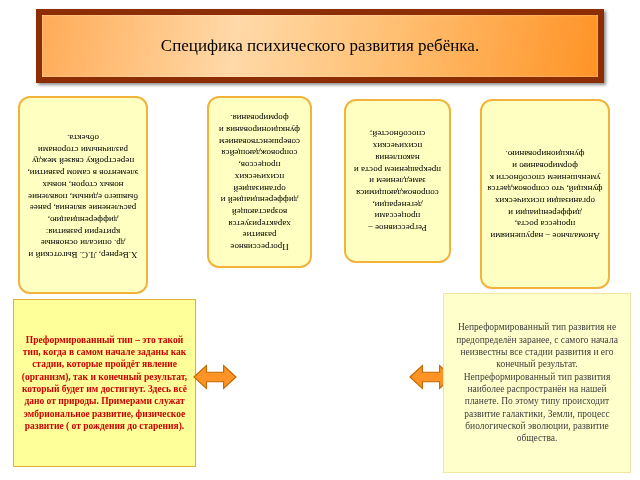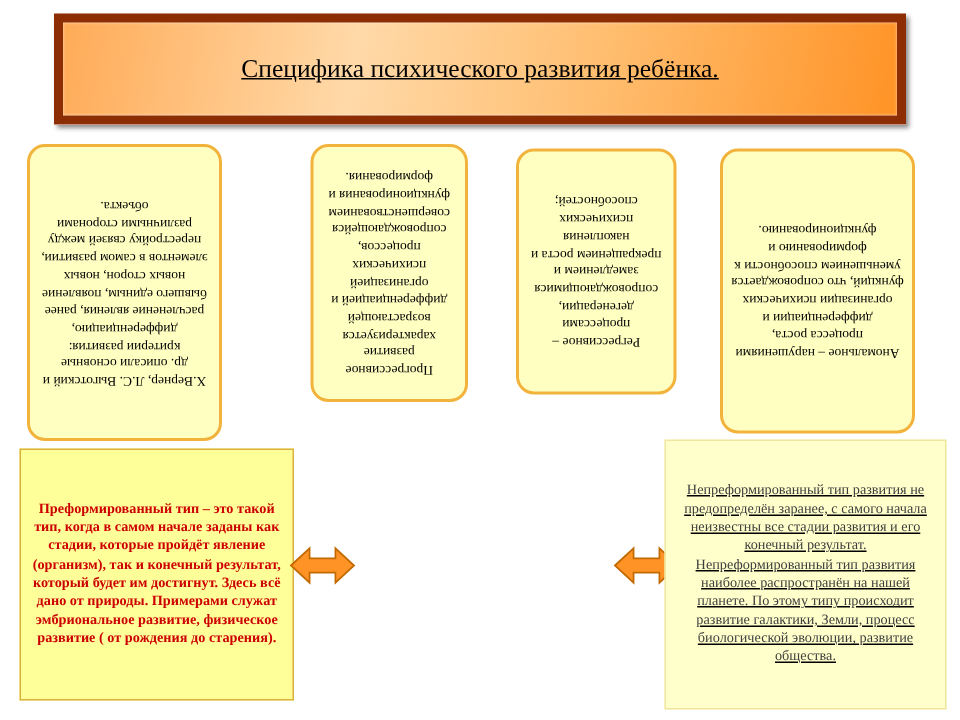--- a/index.html
+++ b/index.html
@@ -11,21 +11,21 @@
     overflow: hidden;
   }
   .slide { position: absolute; inset: 0; }
 
   
   .banner {
     position: absolute; left: 36px; top: 9px; width: 556px; height: 62px;
     border: 6px solid #8c2d04;
     background: linear-gradient(100deg, #ffab57 0%, #ffd9a8 35%, #ffc074 62%, #ff9326 100%);
     box-shadow: 2px 2px 3px rgba(0,0,0,0.45), inset 0 0 2px rgba(255,255,255,0.6);
-    display: flex; align-items: center; justify-content: center; text-decoration: underline;
+    display: flex; align-items: center; justify-content: center;
   }
   .banner-text { font-size: 17px; color: #000; text-align: center; }
 
   
   .note {
     position: absolute;
     background: #ffffc2;
     border: 2px solid #f2b33d;
     border-radius: 12px;
     display: flex; align-items: center; justify-content: center;
@@ -50,21 +50,21 @@
   }
   .pre-box div {
     color: #cc0000; font-weight: bold; font-size: 9.5px; line-height: 1.3;
     text-align: center; padding: 3px 5px;
   }
 
   
   .unpre-box {
     position: absolute; left: 443px; top: 293px; width: 188px; height: 180px;
     background: #ffffcc; border: 1px solid #f0e6a0; box-sizing: border-box;
-    display: flex; align-items: center; justify-content: flex-start; text-decoration: underline;
+    display: flex; align-items: center; justify-content: flex-start;
   }
   .unpre-box div {
     color: #3d3d3d; font-size: 9.5px; line-height: 1.3;
     text-align: center; padding: 3px 6px;
   }
 
   
   .center-box {
     position: absolute; left: 234px; top: 345px; width: 177px; height: 63px;
     background: linear-gradient(180deg, #ffa94d 0%, #ff9326 100%);

